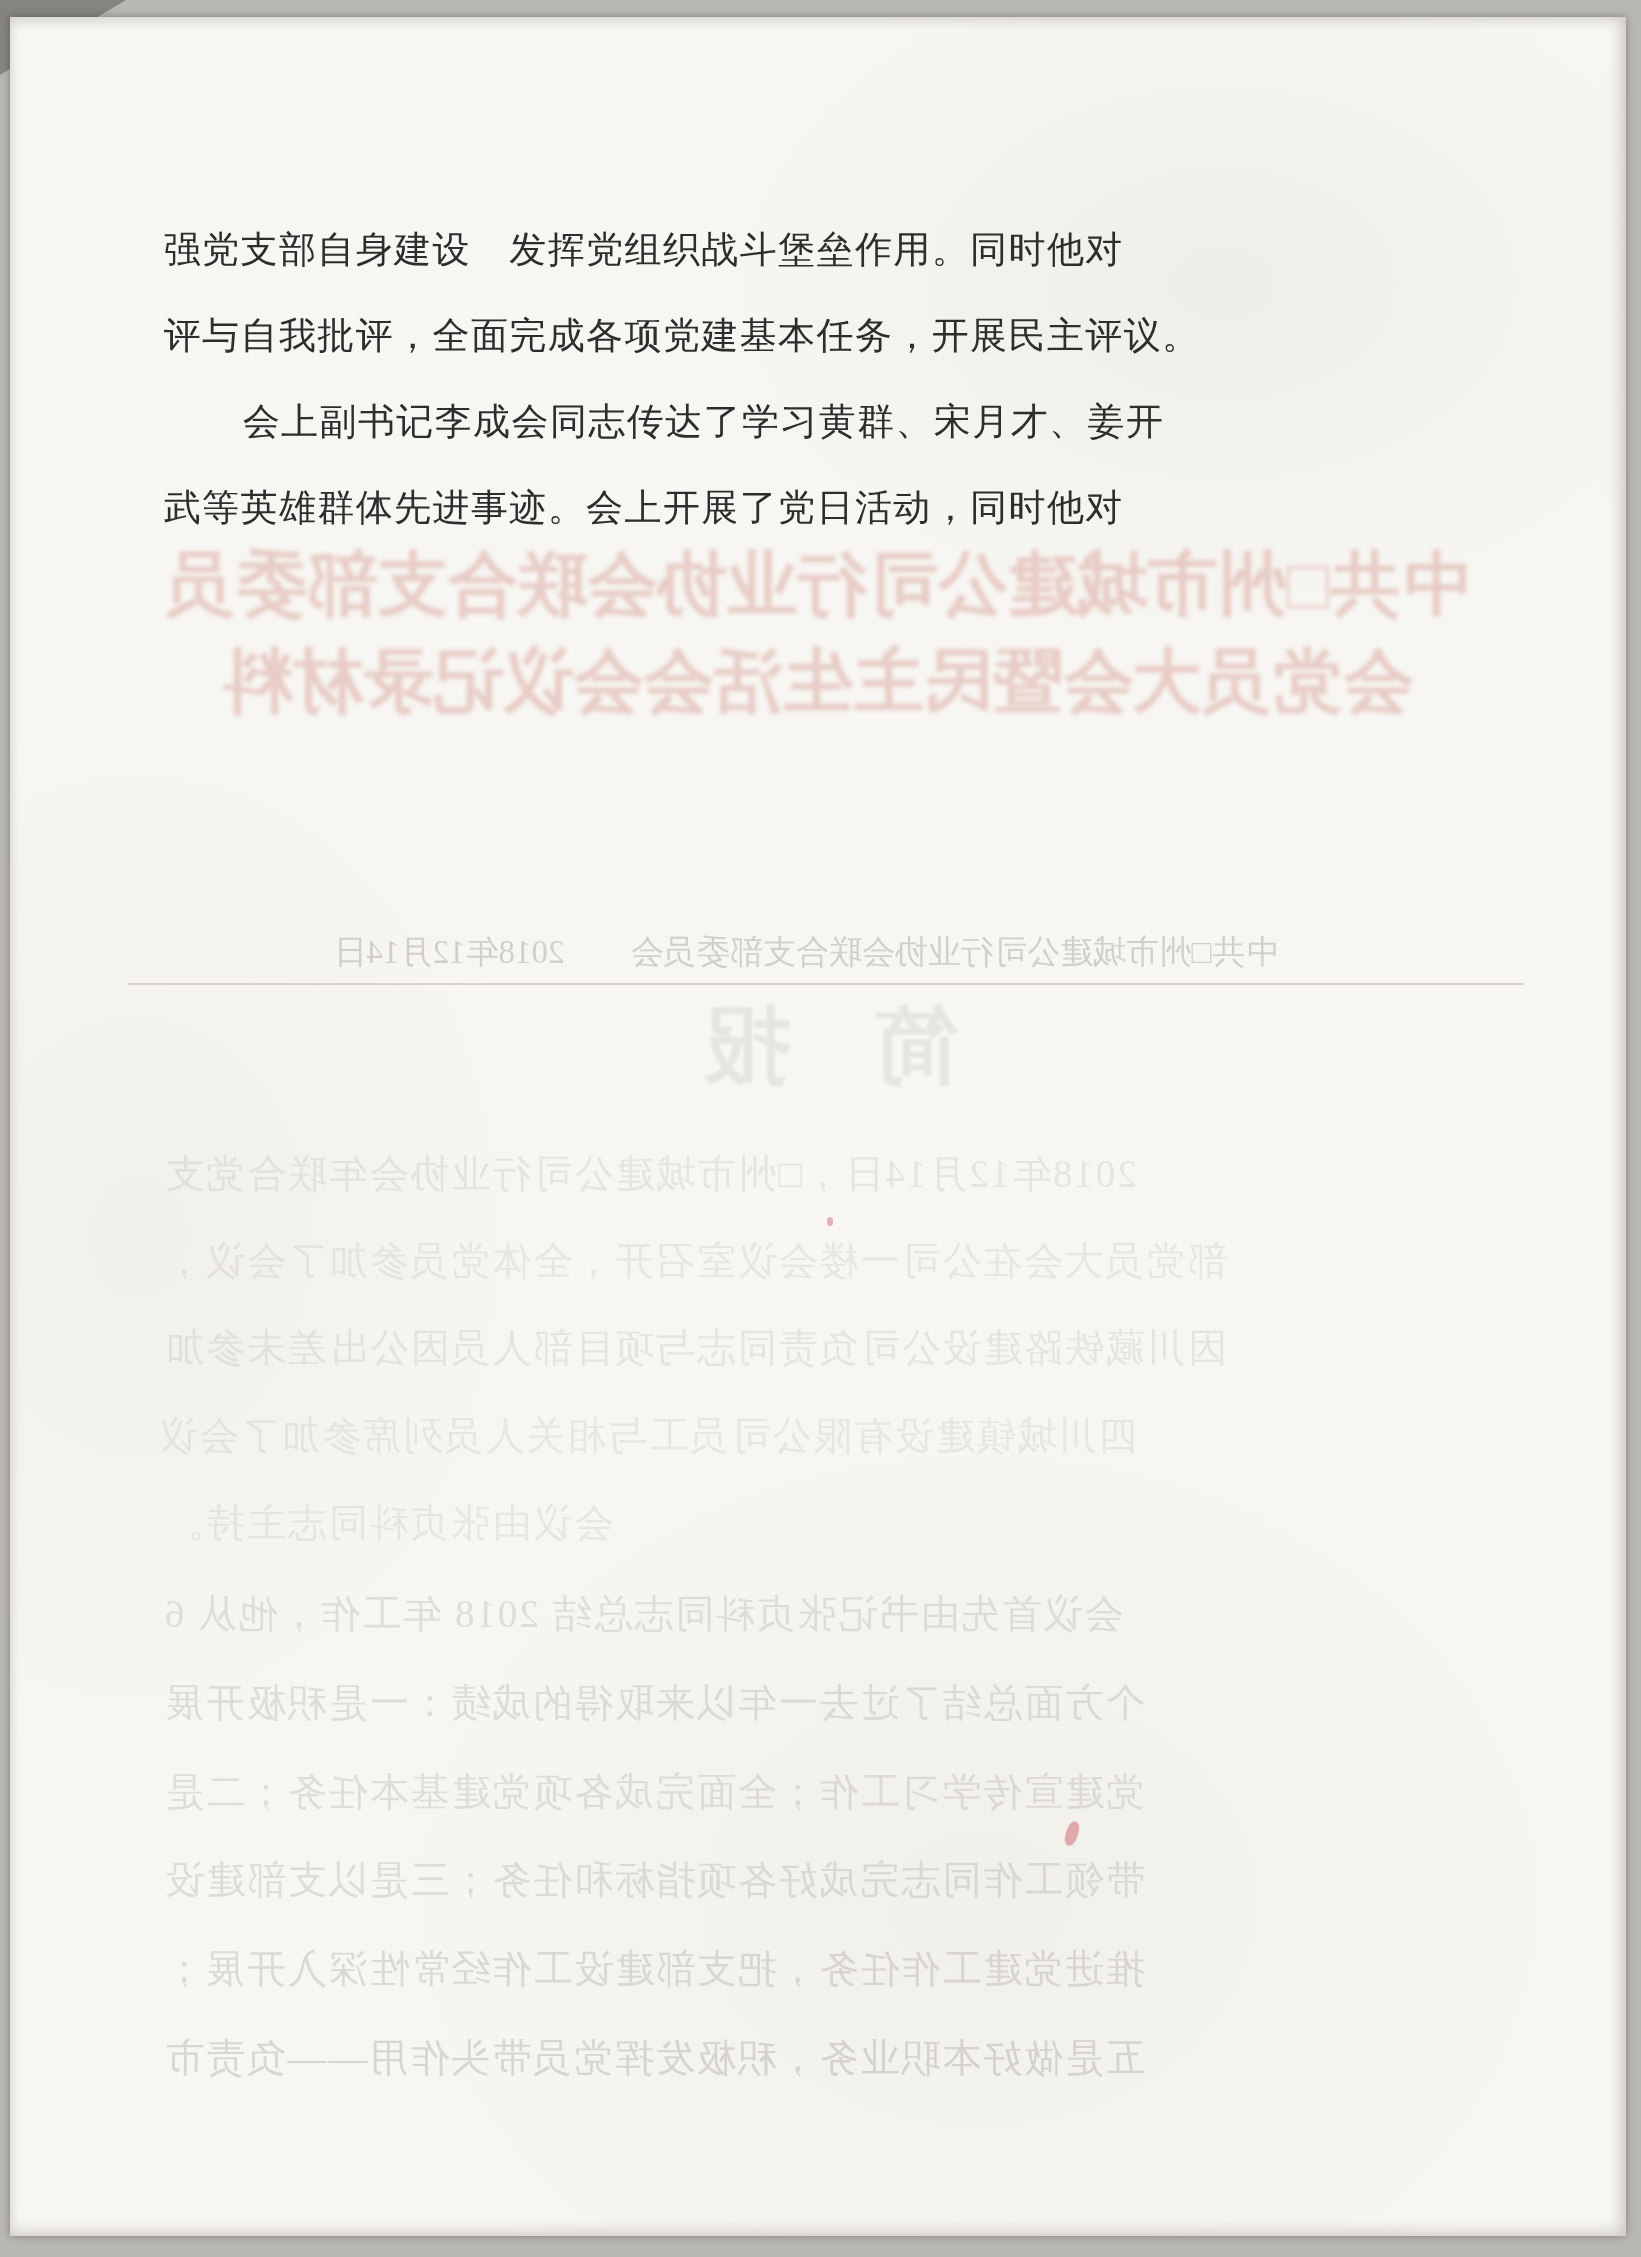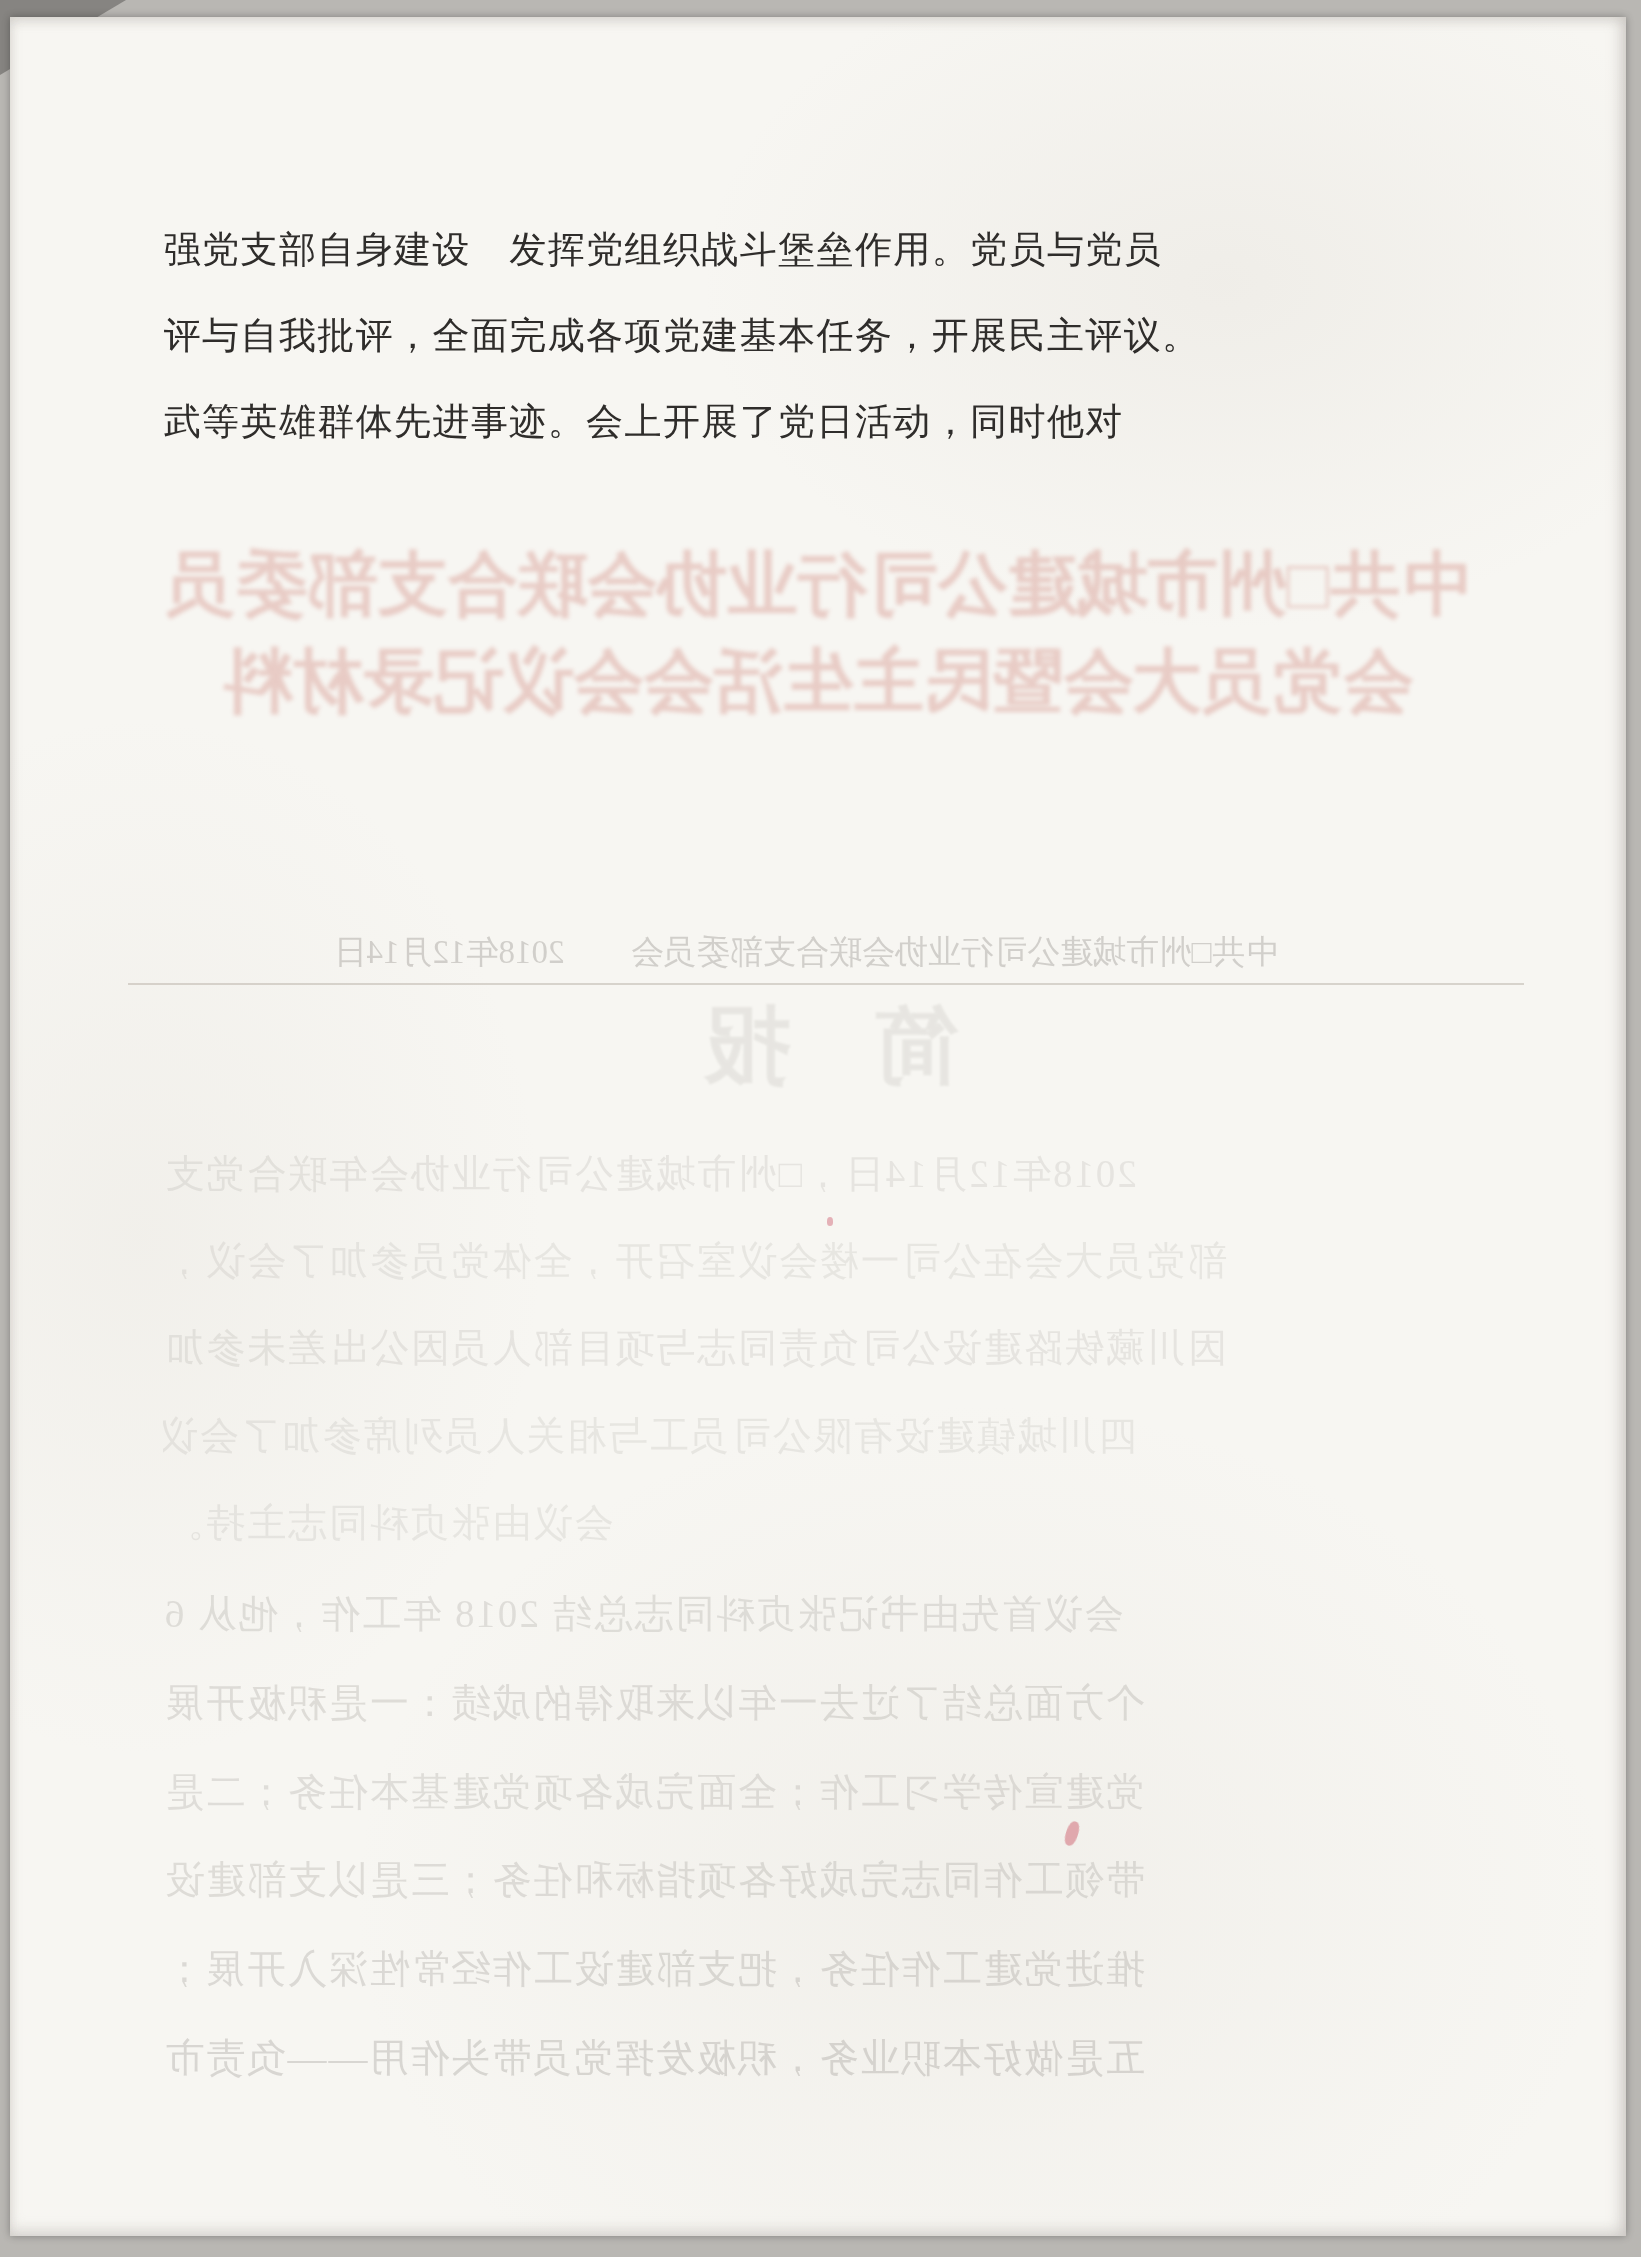--- a/index.html
+++ b/index.html
@@ -79,22 +79,23 @@
   <div class="corner-wedge"></div>
 
   <div id="paper">
 
     <div class="red-bleed mir">
       <div>中共□州市城建公司行业协会联合支部委员</div>
       <div>会党员大会暨民主生活会会议记录材料</div>
     </div>
 
     <div class="body-text">
-        <div class="bline">强党支部自身建设　发挥党组织战斗堡垒作用。党员与党员</div>
+        <div class="bline">强党支部自身建设　发挥党组织战斗堡垒作用。同时他对</div>
         <div class="bline">评与自我批评，全面完成各项党建基本任务，开展民主评议。</div>
+        <div class="bline ind">会上副书记李成会同志传达了学习黄群、宋月才、姜开</div>
         <div class="bline">武等英雄群体先进事迹。会上开展了党日活动，同时他对</div>
       </div>
 
     <div class="gray-header mir">中共□州市城建公司行业协会联合支部委员会　　2018年12月14日</div>
     <div class="gray-rule"></div>
     <div class="gray-doc-title mir">简　报</div>
     <div>
         <div class="gline mir" style="top: 1128px; left: 153px; width: 1315px; opacity: 0.12;">2018年12月14日，□州市城建公司行业协会年联合党支</div>
         <div class="gline mir" style="top: 1215px; left: 153px; width: 1315px; opacity: 0.11;">部党员大会在公司一楼会议室召开，全体党员参加了会议，</div>
         <div class="gline mir" style="top: 1302px; left: 153px; width: 1315px; opacity: 0.12;">因川藏铁路建设公司负责同志与项目部人员因公出差未参加</div>

